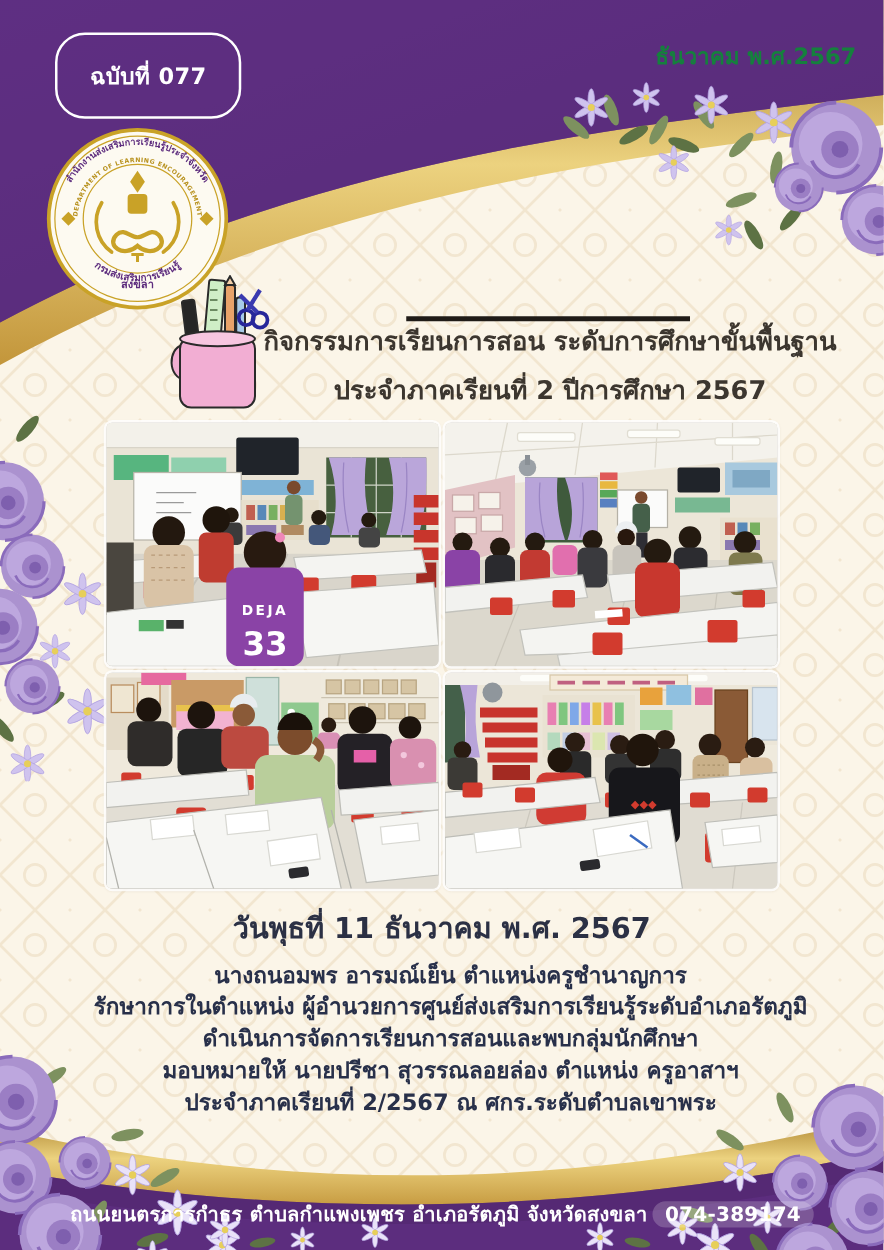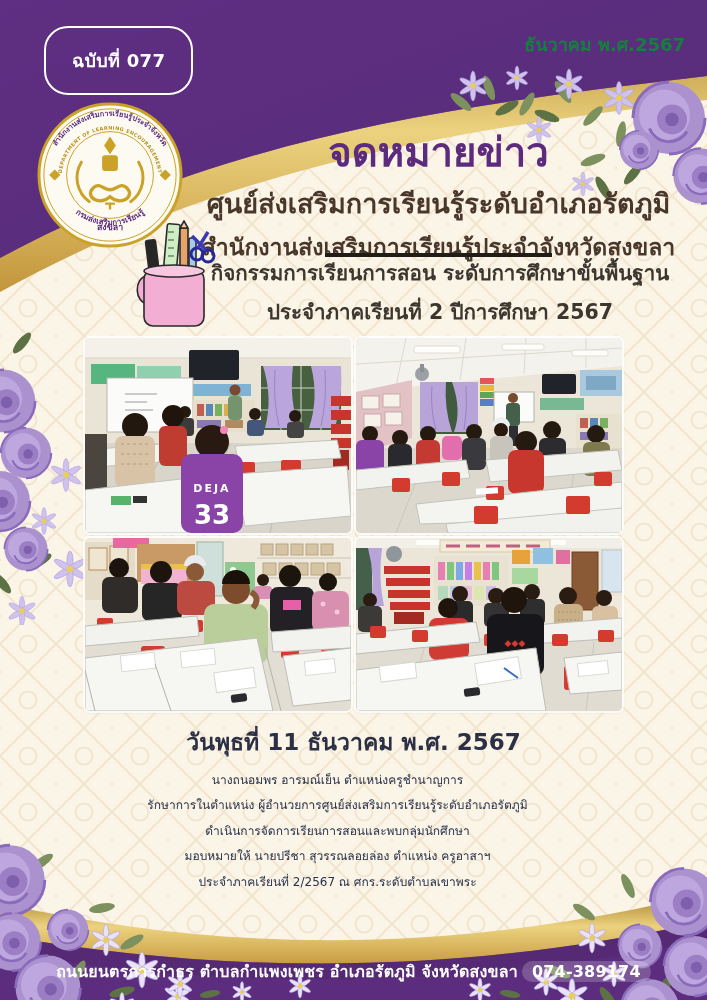--- a/index.html
+++ b/index.html
@@ -46,22 +46,22 @@
   }
   .photo{
     border-radius:5px;overflow:hidden;background:#ddd;
     box-shadow:0 0 0 2px rgba(255,255,255,.85), 0 1px 3px rgba(90,60,20,.25);
   }
   .photo svg{width:100%;height:100%;}
 
   .caption-date{left:0;top:724px;width:707px;text-align:center;
     font-size:23px;font-weight:800;color:#2b3044;}
 
-  .body-text{left:24px;top:768px;width:627px;text-align:center;
-    color:#28304a;font-size:12px;font-weight:400;line-height:25.4px;}
+  .body-text{left:47px;top:768px;width:627px;text-align:center;
+    color:#28304a;font-size:18px;font-weight:700;line-height:25.4px;}
 
   .footer-text{
     left:0;bottom:16px;width:707px;text-align:center;color:#fff;
     font-size:16px;font-weight:600;letter-spacing:.2px;
   }
   .phone-pill{
     background:rgba(255,255,255,.2);border-radius:13px;padding:1px 10px;margin-left:4px;
     display:inline-block;
   }
 
@@ -178,25 +178,20 @@
     <rect x="127" y="71" width="8" height="8" transform="rotate(45 131 75)" fill="#c9a227"></rect>
     <g fill="none" stroke="#c9a227">
       <path d="M75,36 l6,9 -6,9 -6,-9 z" fill="#c9a227" stroke="none"></path>
       <rect x="67" y="55" width="16" height="16" rx="3" fill="#c9a227" stroke="none"></rect>
       <path d="M58,88 c-9,9 6,19 17,9 c11,10 26,0 17,-9 c-6,-6 -11,2 -17,2 c-6,0 -11,-8 -17,-2 z" stroke-width="3.4"></path>
       <path d="M46,62 a30,30 0 0 0 8,40 M104,62 a30,30 0 0 1 -8,40" stroke-width="3" stroke-linecap="round"></path>
       <path d="M70,104 h10 M75,104 v6" stroke-width="2.4"></path>
     </g>
   </svg>
 
-  <div class="abs masthead">
-    <div class="title">จดหมายข่าว</div>
-    <div class="subtitle1">ศูนย์ส่งเสริมการเรียนรู้ระดับอำเภอรัตภูมิ</div>
-    <div class="subtitle2">สำนักงานส่งเสริมการเรียนรู้ประจำจังหวัดสงขลา</div>
-  </div>
 
   <div class="abs divider"></div>
 
   <svg class="abs pencil-cup" viewBox="0 0 84 112">
     <g stroke="#2a2a2a" stroke-width="1.6">
       <rect x="31" y="4" width="13" height="56" rx="2" fill="#cfeec6" transform="rotate(5 37 32)"></rect>
       <path d="M34,12 h6 M34,20 h6 M34,28 h6 M34,36 h6" stroke="#6a8a60"></path>
       <rect x="14" y="20" width="10" height="44" rx="2" fill="#262626" transform="rotate(-7 19 42)"></rect>
       <rect x="46" y="8" width="8" height="52" rx="2" fill="#e8a36a"></rect>
       <path d="M46,8 l4,-7 4,7 z" fill="#f3cfa8"></path>

